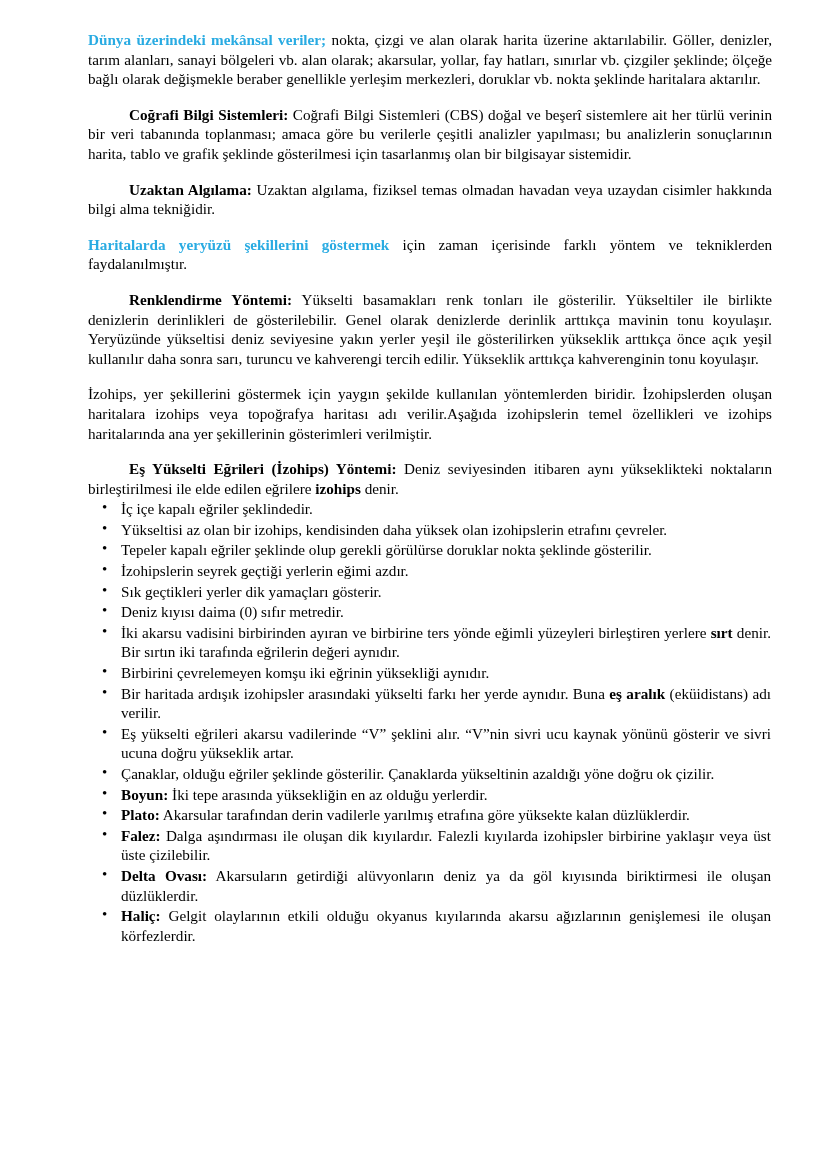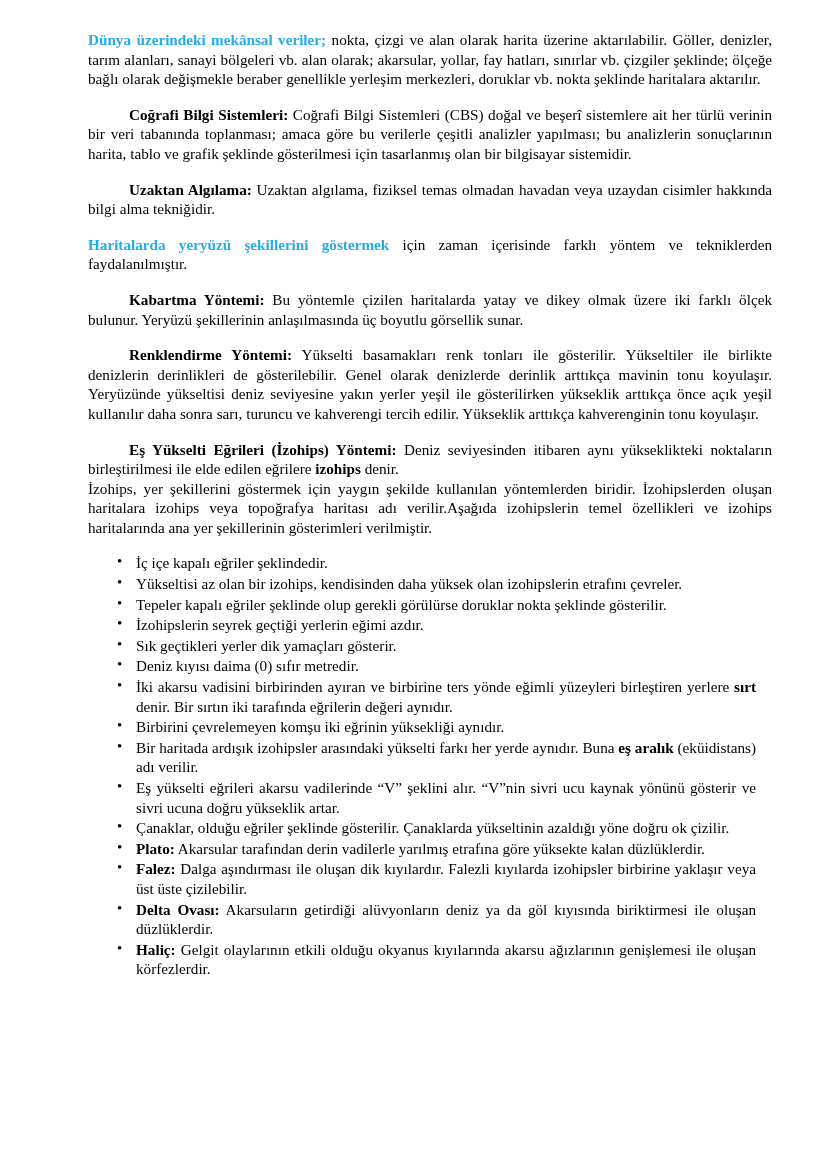--- a/index.html
+++ b/index.html
@@ -41,21 +41,21 @@
   }
   .accent {
     font-weight: bold;
     color: #29abe2;
   }
   .b {
     font-weight: bold;
   }
   ul.bullets {
     list-style: none;
-    margin: 16px;
+    margin: 1px;
     padding: 0;
   }
   ul.bullets > li {
     position: relative;
     padding-left: 32px;
     margin: 0 0 1px 0;
     text-align: justify;
     text-justify: inter-word;
   }
   ul.bullets > li::before {
@@ -79,40 +79,40 @@
   <div class="doc-body">
 
     <p class="para"><span class="accent">Dünya üzerindeki mekânsal veriler;</span><span> nokta, çizgi ve alan olarak harita üzerine aktarılabilir. Göller, denizler, tarım alanları, sanayi bölgeleri vb. alan olarak; akarsular, yollar, fay hatları, sınırlar vb. çizgiler şeklinde; ölçeğe bağlı olarak değişmekle beraber genellikle yerleşim merkezleri, doruklar vb. nokta şeklinde haritalara aktarılır.</span></p>
 
     <p class="para"><span class="lead">Coğrafi Bilgi Sistemleri:</span><span> Coğrafi Bilgi Sistemleri (CBS) doğal ve beşerî sistemlere ait her türlü verinin bir veri tabanında toplanması; amaca göre bu verilerle çeşitli analizler yapılması; bu analizlerin sonuçlarının harita, tablo ve grafik şeklinde gösterilmesi için tasarlanmış olan bir bilgisayar sistemidir.</span></p>
 
     <p class="para"><span class="lead">Uzaktan Algılama:</span><span> Uzaktan algılama, fiziksel temas olmadan havadan veya uzaydan cisimler hakkında bilgi alma tekniğidir.</span></p>
 
     <p class="para"><span class="accent">Haritalarda yeryüzü şekillerini göstermek</span><span> için zaman içerisinde farklı yöntem ve tekniklerden faydalanılmıştır.</span></p>
 
-    <p class="para"><span class="lead">Kabartma Yöntemi:</span><span> Bu yöntemle çizilen haritalarda yatay ve dikey olmak üzere iki farklı ölçek bulunur. Yeryüzü şekillerinin anlaşılmasında üç boyutlu görsellik sunar.</span></p>
 
     <p class="para"><span class="lead">Renklendirme Yöntemi:</span><span> Yükselti basamakları renk tonları ile gösterilir. Yükseltiler ile birlikte denizlerin derinlikleri de gösterilebilir. Genel olarak denizlerde derinlik arttıkça mavinin tonu koyulaşır. Yeryüzünde yükseltisi deniz seviyesine yakın yerler yeşil ile gösterilirken yükseklik arttıkça önce açık yeşil kullanılır daha sonra sarı, turuncu ve kahverengi tercih edilir. Yükseklik arttıkça kahverenginin tonu koyulaşır.</span></p>
 
+    <p class="para">İzohips, yer şekillerini göstermek için yaygın şekilde kullanılan yöntemlerden biridir. İzohipslerden oluşan haritalara izohips veya topoğrafya haritası adı verilir.Aşağıda izohipslerin temel özellikleri ve izohips haritalarında ana yer şekillerinin gösterimleri verilmiştir.</p>
+
     <p class="para tight"><span class="lead">Eş Yükselti Eğrileri (İzohips) Yöntemi:</span><span> Deniz seviyesinden itibaren aynı yükseklikteki noktaların birleştirilmesi ile elde edilen eğrilere </span><span class="b">izohips</span><span> denir.</span></p>
-
-    <p class="para">İzohips, yer şekillerini göstermek için yaygın şekilde kullanılan yöntemlerden biridir. İzohipslerden oluşan haritalara izohips veya topoğrafya haritası adı verilir.Aşağıda izohipslerin temel özellikleri ve izohips haritalarında ana yer şekillerinin gösterimleri verilmiştir.</p>
 
     <ul class="bullets">
       <li><span>İç içe kapalı eğriler şeklindedir.</span></li>
       <li><span>Yükseltisi az olan bir izohips, kendisinden daha yüksek olan izohipslerin etrafını çevreler.</span></li>
       <li><span>Tepeler kapalı eğriler şeklinde olup gerekli görülürse doruklar nokta şeklinde gösterilir.</span></li>
       <li><span>İzohipslerin seyrek geçtiği yerlerin eğimi azdır.</span></li>
       <li><span>Sık geçtikleri yerler dik yamaçları gösterir.</span></li>
       <li><span>Deniz kıyısı daima (0) sıfır metredir.</span></li>
       <li><span>İki akarsu vadisini birbirinden ayıran ve birbirine ters yönde eğimli yüzeyleri birleştiren yerlere </span><span class="b">sırt</span><span> denir. Bir sırtın iki tarafında eğrilerin değeri aynıdır.</span></li>
       <li><span>Birbirini çevrelemeyen komşu iki eğrinin yüksekliği aynıdır.</span></li>
       <li><span>Bir haritada ardışık izohipsler arasındaki yükselti farkı her yerde aynıdır. Buna </span><span class="b">eş aralık</span><span> (eküidistans) adı verilir.</span></li>
       <li><span>Eş yükselti eğrileri akarsu vadilerinde “V” şeklini alır. “V”nin sivri ucu kaynak yönünü gösterir ve sivri ucuna doğru yükseklik artar.</span></li>
       <li><span>Çanaklar, olduğu eğriler şeklinde gösterilir. Çanaklarda yükseltinin azaldığı yöne doğru ok çizilir.</span></li>
+      <li><span class="b">Boyun:</span><span> İki tepe arasında yüksekliğin en az olduğu yerlerdir.</span></li>
       <li><span class="b">Plato:</span><span> Akarsular tarafından derin vadilerle yarılmış etrafına göre yüksekte kalan düzlüklerdir.</span></li>
       <li><span class="b">Falez:</span><span> Dalga aşındırması ile oluşan dik kıyılardır. Falezli kıyılarda izohipsler birbirine yaklaşır veya üst üste çizilebilir.</span></li>
       <li><span class="b">Delta Ovası:</span><span> Akarsuların getirdiği alüvyonların deniz ya da göl kıyısında biriktirmesi ile oluşan düzlüklerdir.</span></li>
       <li><span class="b">Haliç:</span><span> Gelgit olaylarının etkili olduğu okyanus kıyılarında akarsu ağızlarının genişlemesi ile oluşan körfezlerdir.</span></li>
     </ul>
 
   </div>
 </div>
 
 </body></html>

